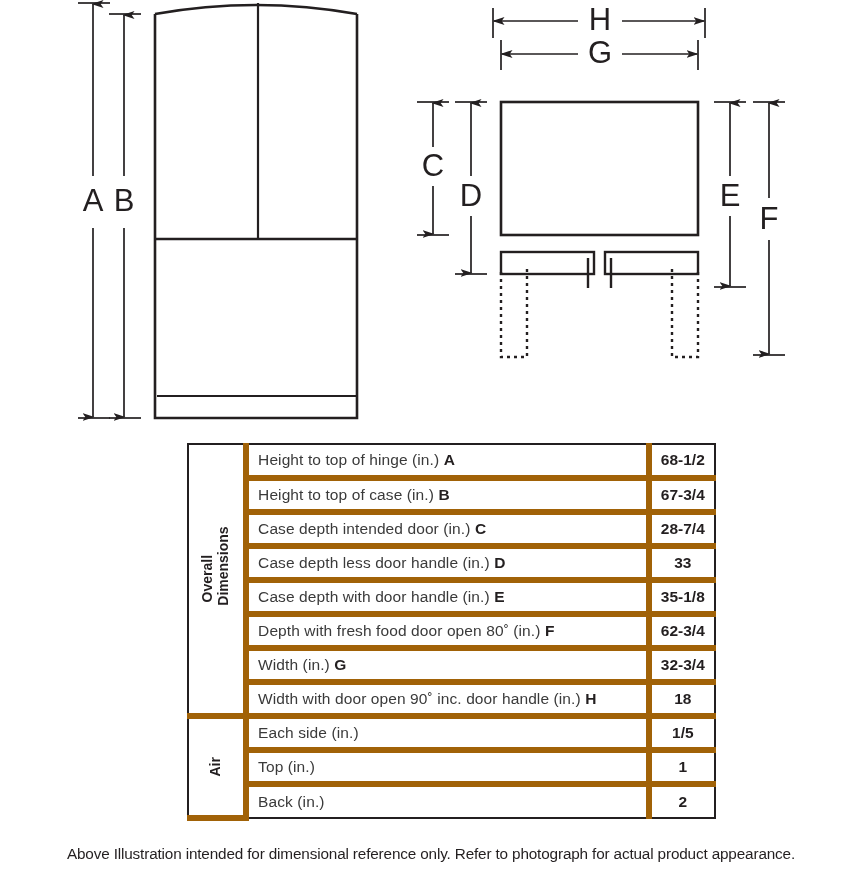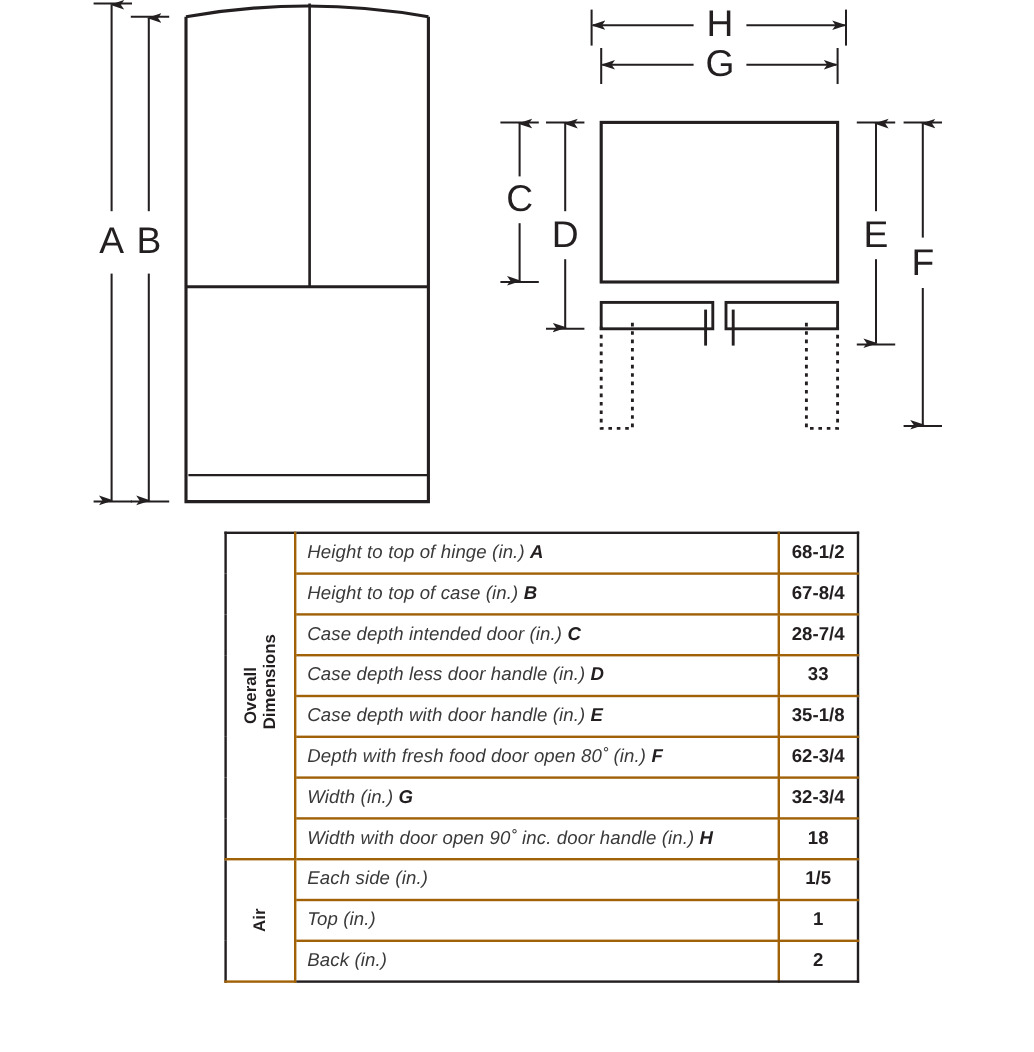--- a/index.html
+++ b/index.html
@@ -15,41 +15,40 @@
   .drawing{position:absolute;left:0;top:0;width:862px;height:440px;}
 
   
   .spec-table{
     position:absolute;left:187px;top:443px;width:529px;
     border-collapse:collapse;
     table-layout:fixed;
     background:#fff;
   }
   .spec-table td{
-    border:2px solid #a16207;
+    border:6px solid #a16207;
     height:34px;
     padding:0 0 0 0;
     vertical-align:middle;
     box-sizing:border-box;
   }
   .spec-table .grp{
     width:56px;
     border-left:2px solid #231f20;
     text-align:center;
     padding:0;
   }
   .spec-table .desc{
     width:388px;
     font-size:15.5px;
     font-weight:400;
     color:#3a3a3a;
     padding-left:9px;
     letter-spacing:0.1px;
     white-space:nowrap;
-    font-style:italic;
   }
   .spec-table .desc .key{
     font-weight:700;
     color:#231f20;
   }
   .spec-table .val{
     width:64px;
     text-align:center;
     font-size:15.5px;
     font-weight:700;
@@ -209,21 +208,21 @@
           <span class="rot">
             <span>Overall</span>
             <span class="l2">Dimensions</span>
           </span>
         </td>
         <td class="desc"><span>Height to top of hinge (in.)</span> <span class="key">A</span></td>
         <td class="val">68-1/2</td>
       </tr>
       <tr>
         <td class="desc"><span>Height to top of case (in.)</span> <span class="key">B</span></td>
-        <td class="val">67-8/4</td>
+        <td class="val">67-3/4</td>
       </tr>
       <tr>
         <td class="desc"><span>Case depth intended door (in.)</span> <span class="key">C</span></td>
         <td class="val">28-7/4</td>
       </tr>
       <tr>
         <td class="desc"><span>Case depth less door handle (in.)</span> <span class="key">D</span></td>
         <td class="val">33</td>
       </tr>
       <tr>
@@ -256,14 +255,15 @@
         <td class="desc"><span>Top (in.)</span></td>
         <td class="val">1</td>
       </tr>
       <tr class="last-row">
         <td class="desc"><span>Back (in.)</span></td>
         <td class="val">2</td>
       </tr>
     </tbody>
   </table>
 
+  <div class="footer">Above Illustration intended for dimensional reference only. Refer to photograph for actual product appearance.</div>
 
 </div>
 
 </body></html>

